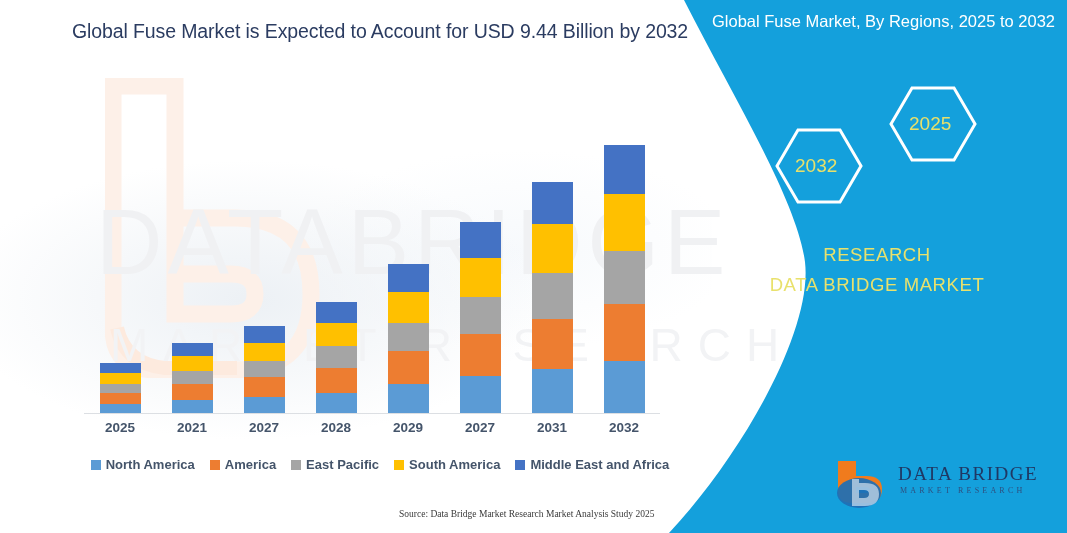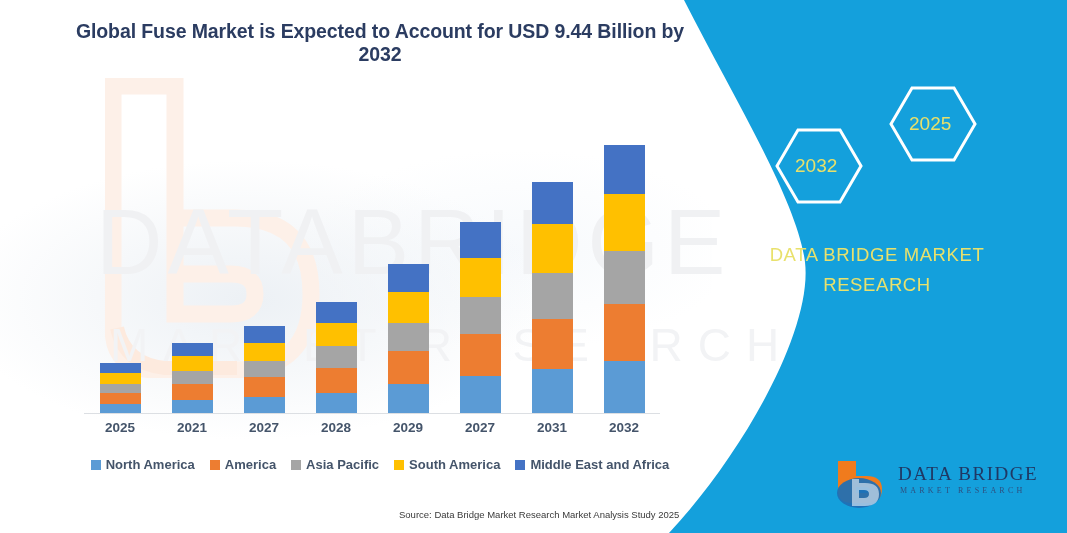--- a/index.html
+++ b/index.html
@@ -56,21 +56,21 @@
   }
 
   
   .chart-title {
     position: absolute;
     left: 60px; top: 20px;
     width: 640px;
     text-align: center;
     font-size: 19.5px;
     color: #2b3c61;
-    font-weight: 700;
+    font-weight: 400;
     letter-spacing: -0.1px;
   }
   .axis-line {
     position: absolute;
     left: 84px; top: 413px;
     width: 576px; height: 1px;
     background: #dcdfe3;
   }
   .bars {
     position: absolute;
@@ -126,21 +126,21 @@
     position: absolute;
     left: 70px; top: 509px;
     font-family: "Liberation Serif", serif;
     font-size: 9.5px;
     color: #3a3a3a;
     white-space: nowrap;
   }
   .footer-right {
     position: absolute;
     left: 399px; top: 509px;
-    font-family: Liberation Sans, sans-serif;
+    font-family: Liberation Serif, serif;
     font-size: 9.5px;
     color: #3a3a3a;
     white-space: nowrap;
   }
 
   
   .panel {
     position: absolute;
     right: 0; top: 0;
     width: 420px; height: 533px;
@@ -295,53 +295,54 @@
       <div class="legend-item">
         <span class="swatch" style="background: rgb(91, 155, 213);"></span>
         <span>North America</span>
       </div>
       <div class="legend-item">
         <span class="swatch" style="background: rgb(237, 125, 49);"></span>
         <span>America</span>
       </div>
       <div class="legend-item">
         <span class="swatch" style="background: rgb(165, 165, 165);"></span>
-        <span>Asia Pacific</span>
+        <span>East Pacific</span>
       </div>
       <div class="legend-item">
         <span class="swatch" style="background: rgb(255, 192, 0);"></span>
         <span>South America</span>
       </div>
       <div class="legend-item">
         <span class="swatch" style="background: rgb(68, 114, 196);"></span>
         <span>Middle East and Africa</span>
       </div>
     </div>
 
   <div class="footer-right">Source: Data Bridge Market Research  Market Analysis Study 2025</div>
 
   <div class="panel">
     <svg width="420" height="533" viewBox="0 0 420 533">
       <path d="M420 0 L37 0 C85 95 150 200 158 262 C166 330 95 455 22 533 L420 533 Z" fill="#14A0DC"></path>
     </svg>
 
     <div class="panel-content">
+      <div class="panel-title">Global Fuse Market, By Regions, 2025 to 2032</div>
 
       <div class="hex-wrap">
         <svg width="420" height="130" viewBox="0 0 420 130">
           <polygon points="244,44 265,8 307,8 328,44 307,80 265,80" fill="none" stroke="#ffffff" stroke-width="3"></polygon>
           <polygon points="130,86 151,50 193,50 214,86 193,122 151,122" fill="none" stroke="#ffffff" stroke-width="3"></polygon>
         </svg>
         <div class="hex-label" style="left:148px; top:75px;">2032</div>
         <div class="hex-label" style="left:262px; top:33px;">2025</div>
       </div>
 
       <div class="brand">
+        <div>RESEARCH</div>
         <div>DATA BRIDGE MARKET</div>
-        <div>RESEARCH</div>
       </div>
 
       <div class="logo">
         <svg width="60" height="52" viewBox="0 0 60 52" style="position:absolute;left:0;top:2px;">
           <path d="M6 4 L6 34 Q6 46 20 46 L34 46 Q50 46 50 32 Q50 19 34 19 L24 19 L24 30 L33 30 Q38 30 38 33 Q38 36 33 36 L24 36 L24 4 Z" fill="#F07B1D"></path>
           <ellipse cx="27" cy="36" rx="22" ry="15" fill="#1F6FB5" opacity="0.93"></ellipse>
           <path d="M20 22 L20 49 L33 49 Q47 49 47 37 Q47 26 33 26 L27 26 L27 33 L32 33 Q37 33 37 37 Q37 41 32 41 L27 41 L27 22 Z" fill="#ffffff" opacity="0.55"></path>
         </svg>
         <div class="logo-txt1">DATA BRIDGE</div>
         <div class="logo-txt2">MARKET RESEARCH</div>

